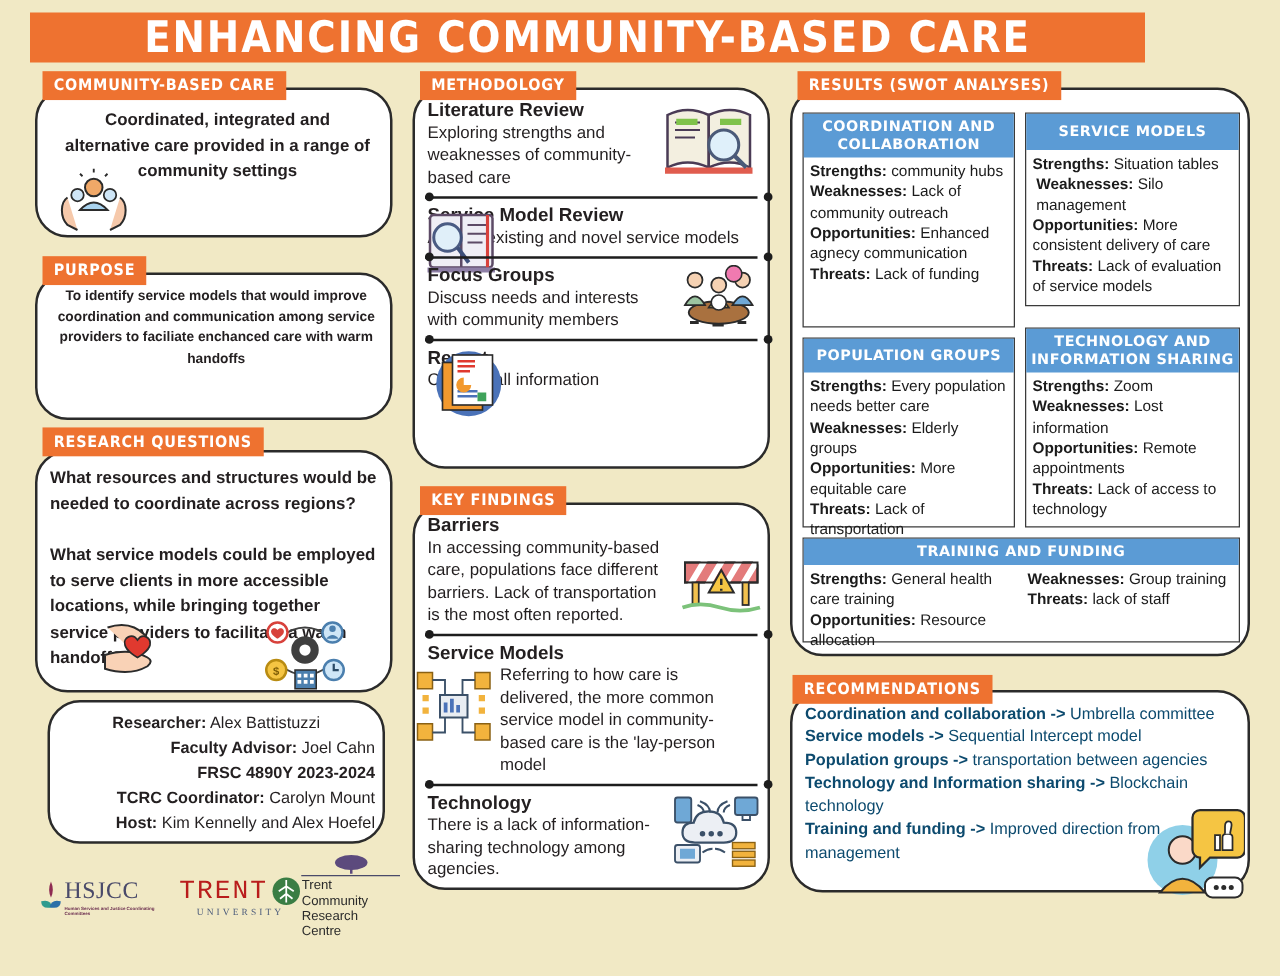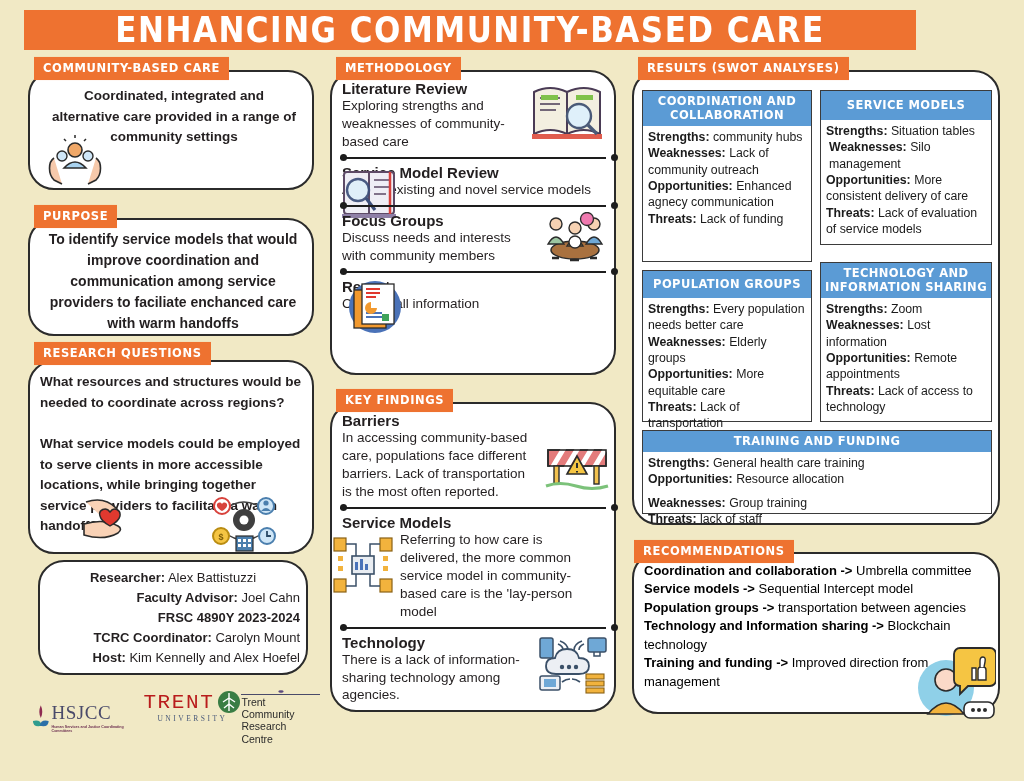--- a/index.html
+++ b/index.html
@@ -52,21 +52,21 @@
   
   .cbc-card{left:28px;top:70px;width:286px;height:120px;}
   .cbc-text{
     position:absolute;left:20px;top:14px;width:248px;
     text-align:center;font-weight:bold;font-size:13.5px;
     color:#231f20;line-height:1.52;
   }
   .purpose-card{left:28px;top:218px;width:286px;height:118px;}
   .purpose-text{
     position:absolute;left:12px;top:9px;width:262px;
-    text-align:center;font-weight:bold;font-size:14px;
+    text-align:center;font-weight:bold;font-size:11px;
     color:#231f20;line-height:1.5;
   }
   .rq-card{left:28px;top:360px;width:286px;height:194px;}
   .rq-text{
     position:absolute;left:10px;width:266px;
     text-align:left;font-weight:bold;font-size:13.5px;
     color:#231f20;line-height:1.52;
   }
   .rq-1{top:10px;}
   .rq-2{top:72px;}
@@ -108,30 +108,30 @@
     background:#5b9bd5;color:#fff;
     font-family:"DejaVu Sans",sans-serif;
     font-weight:bold;font-size:11.5px;text-align:center;
     padding:3px 2px 4px 2px;letter-spacing:.4px;
     text-transform:uppercase;line-height:1.22;
   }
   .swot-body{
     padding:3px 5px 4px 5px;font-size:12.3px;color:#1b1b1b;line-height:1.33;
   }
   .swot-body b{font-weight:bold;}
-  .swot-cols{display:flex;flex-direction:column;}
+  .swot-cols{display:flex;}
   .swot-cols > div{flex:1;padding:3px 5px 4px 5px;font-size:12.3px;line-height:1.33;color:#1b1b1b;}
 
   .rec-card{left:632px;top:552px;width:368px;height:162px;}
-  .rec-line{font-size:13px;color:#000000;line-height:1.42;padding:0 6px;}
+  .rec-line{font-size:13px;color:#0c4a6e;line-height:1.42;padding:0 6px;}
   .rec-line b{font-weight:bold;}
 
   
   .logos{position:absolute;left:30px;top:690px;width:290px;height:55px;
-         display:flex;justify-content:space-between;}
+         display:flex;align-items:center;justify-content:space-between;}
   .logo{display:flex;align-items:center;}
   .hsjcc-txt{font-family:"Liberation Serif",serif;font-size:19px;color:#4a4a6a;letter-spacing:.5px;}
   .hsjcc-sub{font-size:3.6px;color:#6b2d4f;line-height:1.25;margin-top:1px;font-weight:bold;}
   .trent-txt{font-family:Liberation Mono, monospace;font-size:21px;color:#b91c1c;letter-spacing:1.6px;}
   .trent-sub{font-family:"Liberation Serif",serif;font-size:7.5px;color:#4a5a7a;letter-spacing:2.5px;text-align:center;}
   .tcrc-txt{font-size:10.5px;color:#2b2b2b;line-height:1.18;border-top:1px solid #4a4a6a;padding-top:1px;}
 
   
   .ico{position:absolute;}
 </style>

